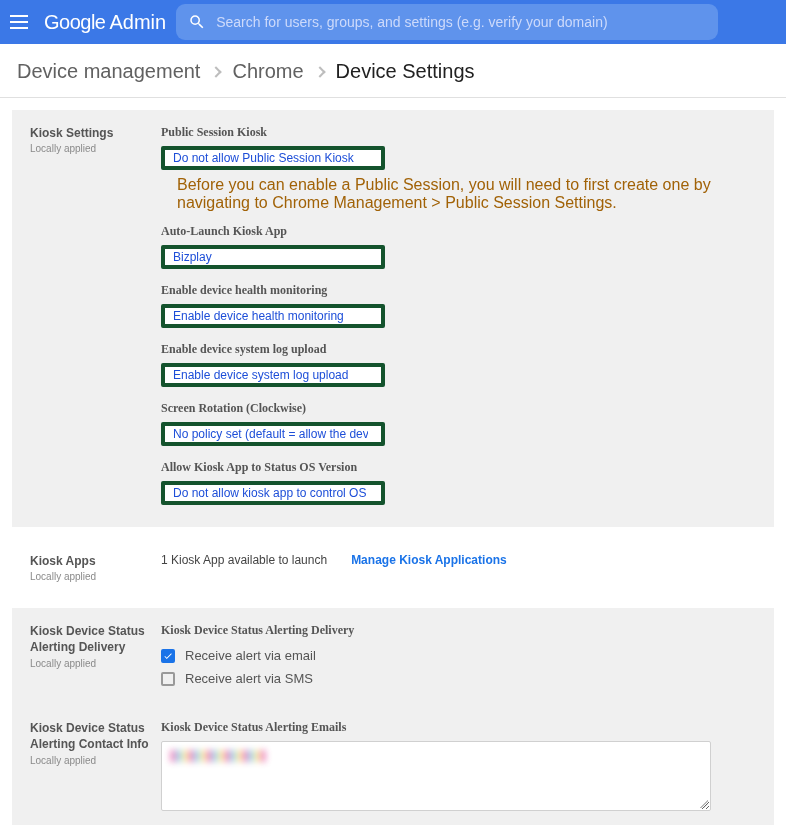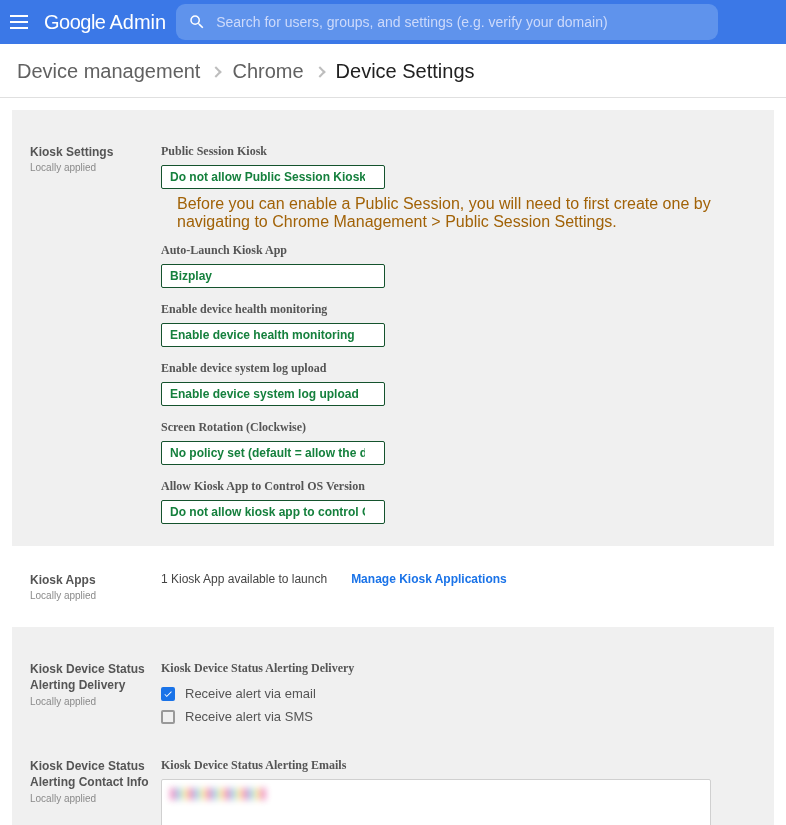--- a/index.html
+++ b/index.html
@@ -19,32 +19,32 @@
     .search-input::placeholder { color: #cddafb; }
 
     
     .breadcrumb { padding: 16px 17px 14px; display: flex; align-items: center; gap: 12px; border-bottom: 1px solid #e0e0e0; }
     .bc-item { font-size: 20px; color: #616161; }
     .bc-item:last-child { color: #212121; }
     .bc-chevron { width: 8px; height: 8px; border-top: 2px solid #bdbdbd; border-right: 2px solid #bdbdbd; transform: rotate(45deg); }
 
     
     .panels { padding: 12px; }
-    .panel { background: #f0f0f0; padding: 34px 18px 22px; display: flex; margin-bottom: 12px; }
+    .panel { background: #f0f0f0; padding: 15px 18px 22px; display: flex; margin-bottom: 12px; }
     .panel.white { background: #fff; padding: 14px 18px; }
     .panel-side { width: 131px; flex: none; }
     .ps-title { font-size: 12px; font-weight: bold; color: #555; line-height: 1.35; }
     .ps-sub { font-size: 10px; color: #8a8a8a; margin-top: 2px; }
     .panel-main { flex: 1; }
 
     .ctrl-label { font-size: 12px; font-weight: bold; color: #555; margin-bottom: 6px; font-family: Liberation Serif, serif; }
     .ctrl-block { margin-bottom: 14px; }
     .ctrl-block:last-child { margin-bottom: 0; }
 
-    .select-box { width: 224px; height: 24px; background: #fff; border: 1px solid #14532d; border-radius: 2px; display: flex; align-items: center; padding: 0 8px; position: relative; cursor: pointer; font-size: 12px; color: #15803d; font-weight: bold; }
+    .select-box { width: 224px; height: 24px; background: #fff; border: 4px solid #14532d; border-radius: 2px; display: flex; align-items: center; padding: 0 8px; position: relative; cursor: pointer; font-size: 12px; color: #1d4ed8; }
     .select-box::after { content: ''; position: absolute; right: 6px; top: 50%; width: 6px; height: 10px; transform: translateY(-50%); background:
         linear-gradient(45deg, transparent 48%, #888 50%, transparent 52%) 0 0 / 6px 5px no-repeat,
         linear-gradient(-45deg, transparent 48%, #888 50%, transparent 52%) 0 5px / 6px 5px no-repeat; }
     .select-text { overflow: hidden; white-space: nowrap; text-overflow: clip; width: 195px; }
 
     .helper-text { font-size: 16px; color: #a16207; margin: 6px 16px 12px; }
 
     .apps-line { display: flex; align-items: center; gap: 24px; font-size: 12px; }
     .link-blue { color: #1a73e8; font-weight: bold; cursor: pointer; }
 
@@ -127,21 +127,21 @@
       </div>
 
       <div class="ctrl-block">
         <div class="ctrl-label">Screen Rotation (Clockwise)</div>
         <div class="select-box">
             <span class="select-text">No policy set (default = allow the device to keep</span>
           </div>
       </div>
 
       <div class="ctrl-block">
-        <div class="ctrl-label">Allow Kiosk App to Control OS Version</div>
+        <div class="ctrl-label">Allow Kiosk App to Status OS Version</div>
         <div class="select-box">
             <span class="select-text">Do not allow kiosk app to control OS version</span>
           </div>
       </div>
 
     </div>
   </div>
 
   <div class="panel white">
     <div class="panel-side">

